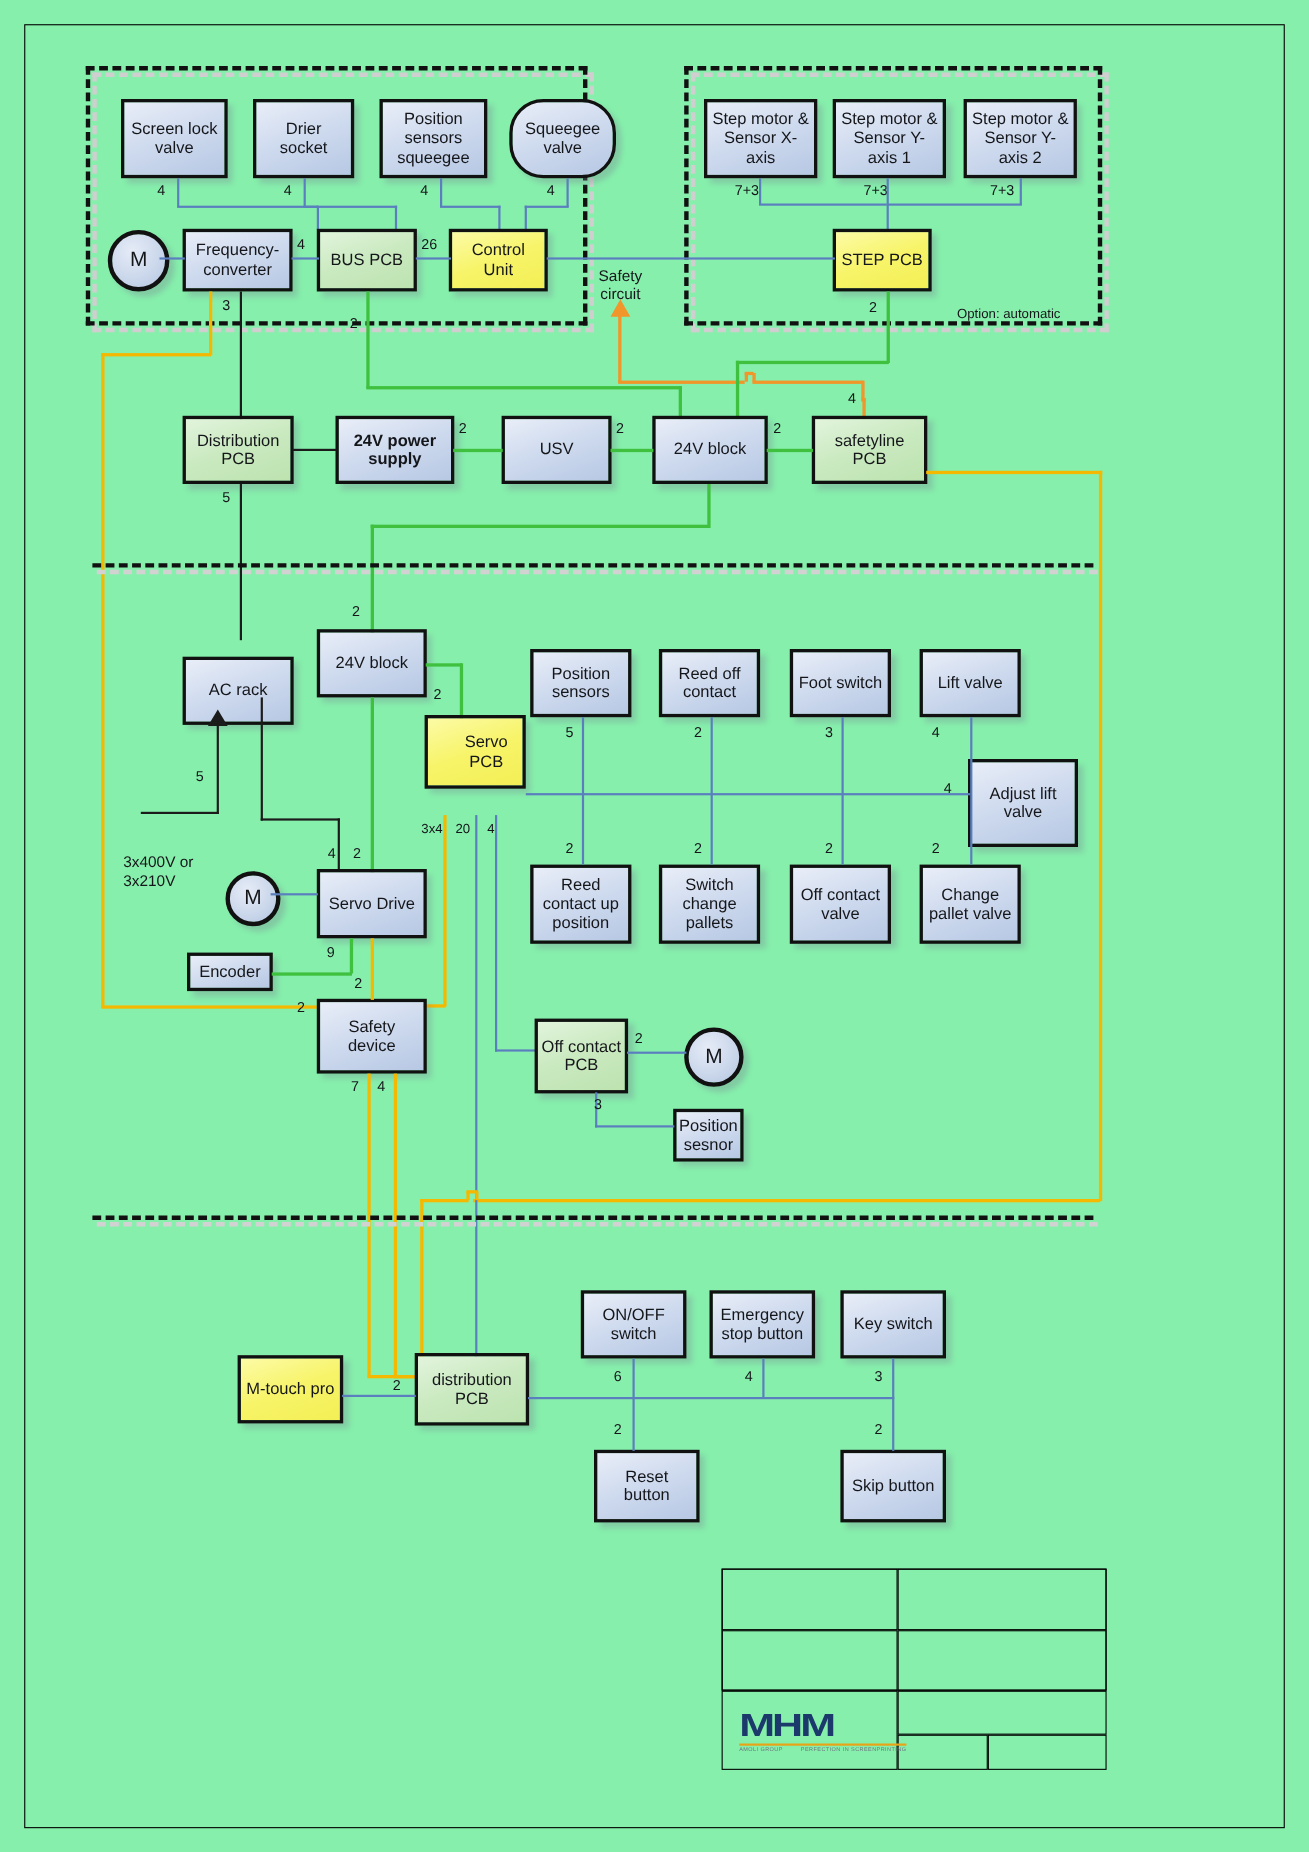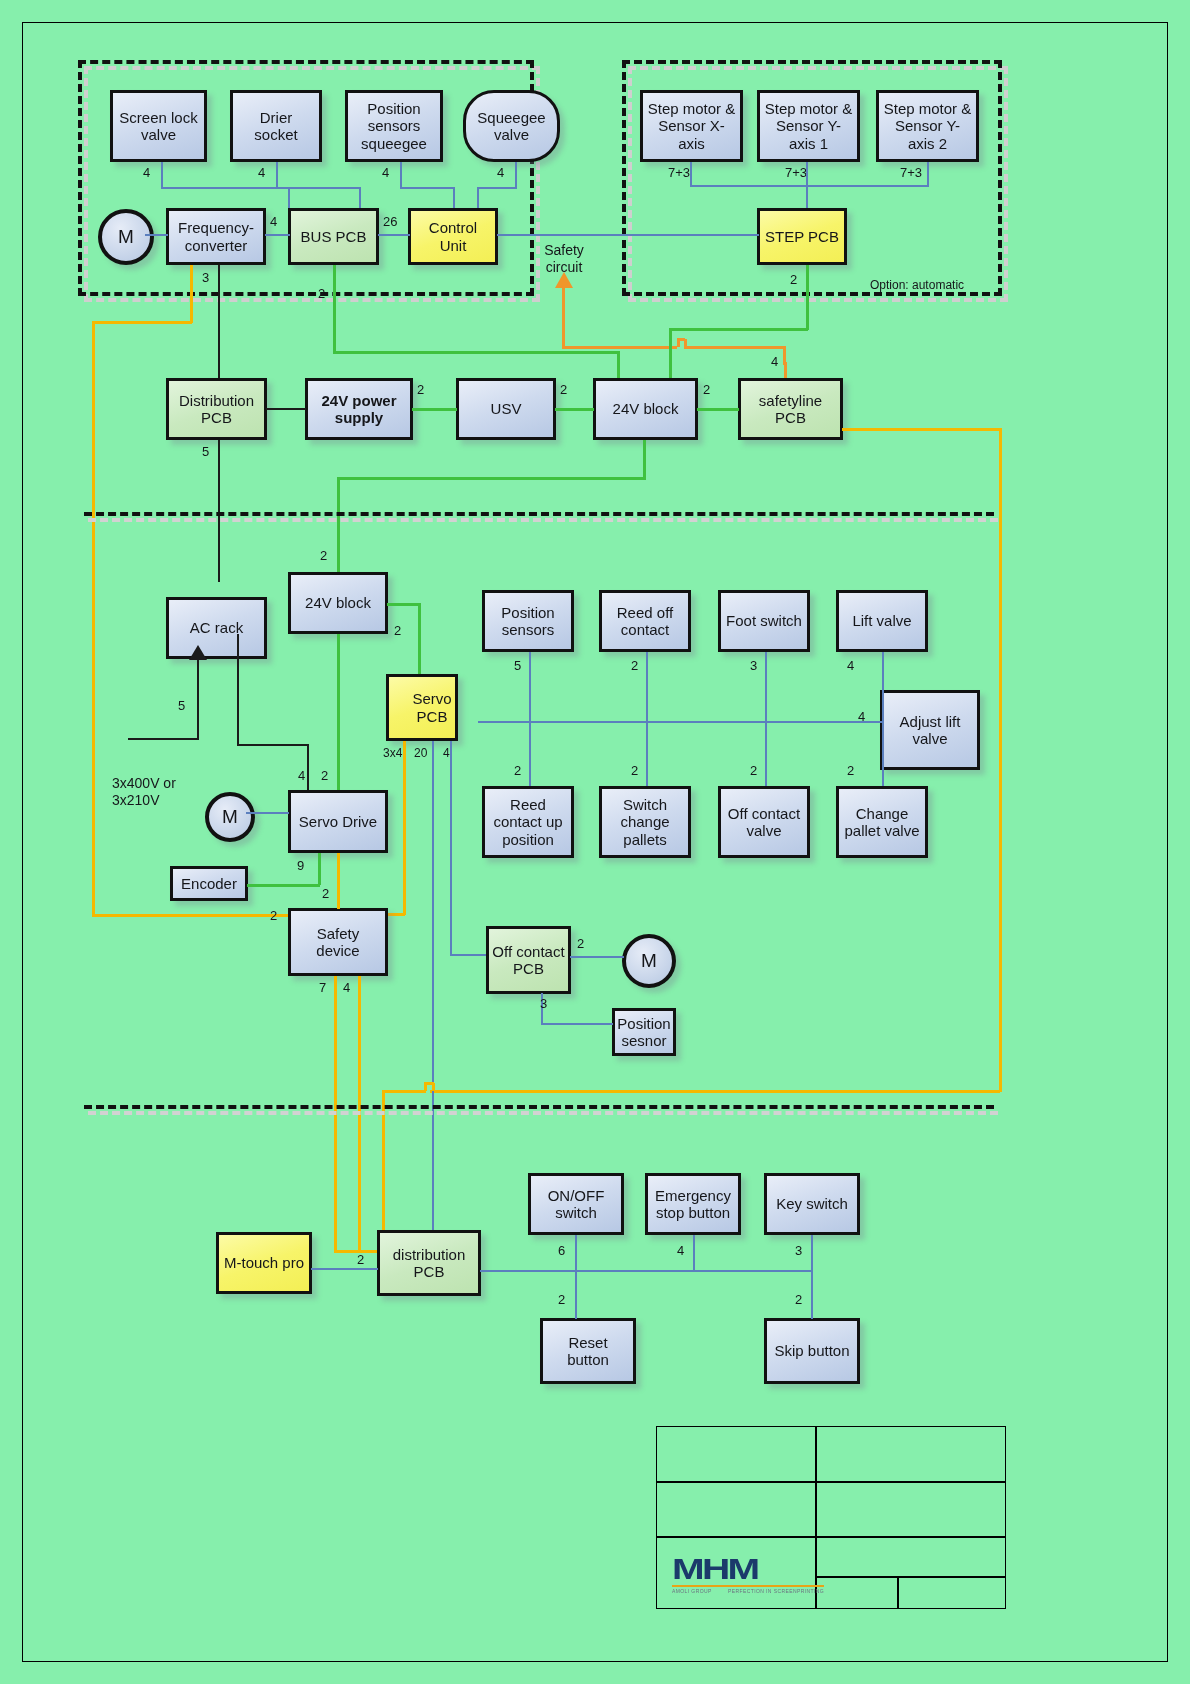--- a/index.html
+++ b/index.html
@@ -264,21 +264,21 @@
   <div class="w black v" style="left:197px;top:658px;height:82px;"></div>
   <div class="w black h" style="left:128px;top:738px;width:71px;"></div>
   <div class="num" style="left:178px;top:698px;">5</div>
   <div class="txt" style="left:112px;top:775px;width:110px;text-align:left;">3x400V or
 3x210V</div>
 
   <div class="w black v" style="left:237px;top:634px;height:112px;"></div>
   <div class="w black h" style="left:237px;top:744px;width:72px;"></div>
   <div class="w black v" style="left:307px;top:744px;height:48px;"></div>
 
-  <div class="blk yellow" style="left:386px;top:674px;width:72px;height:67px;padding-left:20px;">
+  <div class="blk yellow" style="left:386px;top:650px;width:92px;height:67px;padding-left:20px;">
       <span>Servo
 PCB</span>
     </div>
 
   <div class="blk" style="left:482px;top:590px;width:92px;height:62px;">
       <span>Position
 sensors</span>
     </div>
   <div class="blk" style="left:599px;top:590px;width:92px;height:62px;">
       <span>Reed

